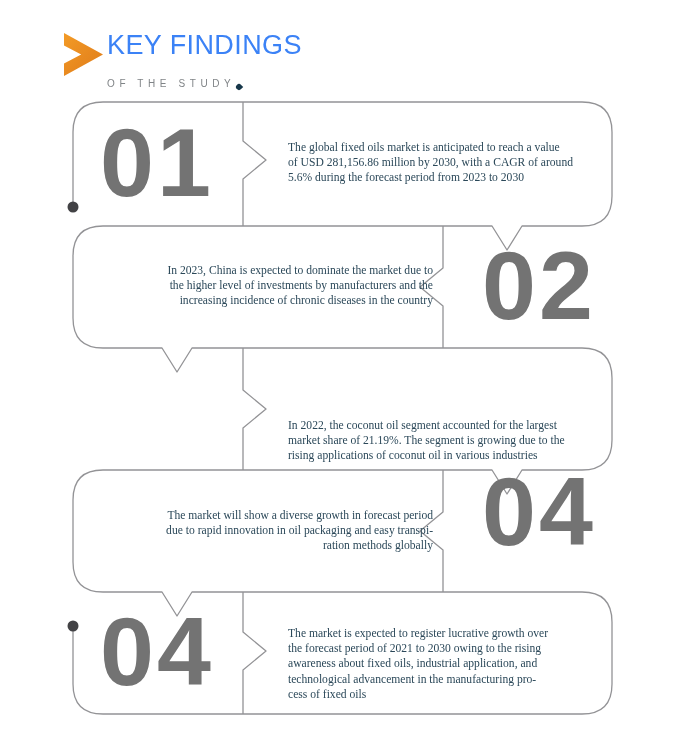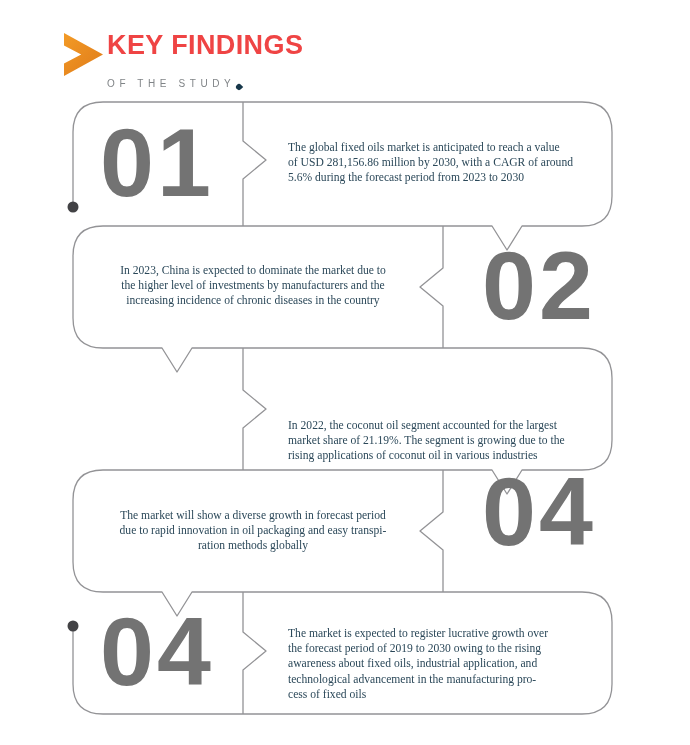--- a/index.html
+++ b/index.html
@@ -9,21 +9,21 @@
   }
   
   #logo{position:absolute;left:64px;top:31px;display:flex;align-items:flex-start;}
   .arrow{
     width:39px;height:43px;margin-top:2px;
     background:linear-gradient(135deg,#f39b26 0%,#e8891f 55%,#de7d1a 100%);
     clip-path:polygon(0% 0%,100% 50%,0% 100%,0% 71%,44% 50%,0% 29%);
   }
   .title-wrap{margin-left:4px;}
   .title{
-    font-size:27px;font-weight:bold;color:#ef4444;letter-spacing:0.4px;line-height:28px;
+    font-size:27px;font-weight:normal;color:#3b82f6;letter-spacing:0.4px;line-height:28px;
   }
   .subtitle-row{display:flex;align-items:flex-end;margin-top:19px;}
   .subtitle{
     font-size:10px;color:#808487;letter-spacing:4.6px;line-height:12px;
   }
   .subtitle-dot{
     width:6px;height:6px;border-radius:50% 0 50% 50%;background:#17374a;margin-left:1px;
     transform:rotate(45deg);
   }
   
@@ -38,21 +38,21 @@
   #num-3{left:90px;top:359px;}
   #num-4{left:472px;top:463px;}
   #num-5{left:90px;top:603px;}
   
   .finding-text{
     position:absolute;font-size:11.6px;line-height:15.2px;color:#2b4859;
     white-space:pre-line;
     font-family:Liberation Serif, serif;
   }
   .align-left{text-align:left;width:320px;}
-  .align-right{text-align:center;width:360px;padding-left:27px;}
+  .align-right{text-align:right;width:360px;padding-left:27px;}
   #text-1{left:288px;top:140px;}
   #text-2{right:257px;top:263px;}
   #text-3{left:288px;top:386px;margin-top:32px;}
   #text-4{right:257px;top:508px;margin-left:8px;}
   #text-5{left:288px;top:626px;}
 </style>
 </head>
 <body>
 
 <div id="canvas">
@@ -113,18 +113,18 @@
   <div id="text-2" class="finding-text align-right">In 2023, China is expected to dominate the market due to
 the higher level of investments by manufacturers and the
 increasing incidence of chronic diseases in the country</div>
   <div id="text-3" class="finding-text align-left">In 2022, the coconut oil segment accounted for the largest
 market share of 21.19%. The segment is growing due to the
 rising applications of coconut oil in various industries</div>
   <div id="text-4" class="finding-text align-right">The market will show a diverse growth in forecast period
 due to rapid innovation in oil packaging and easy transpi-
 ration methods globally</div>
   <div id="text-5" class="finding-text align-left">The market is expected to register lucrative growth over
-the forecast period of 2019 to 2030 owing to the rising
+the forecast period of 2021 to 2030 owing to the rising
 awareness about fixed oils, industrial application, and
 technological advancement in the manufacturing pro-
 cess of fixed oils</div>
 
 </div>
 
 </body></html>

